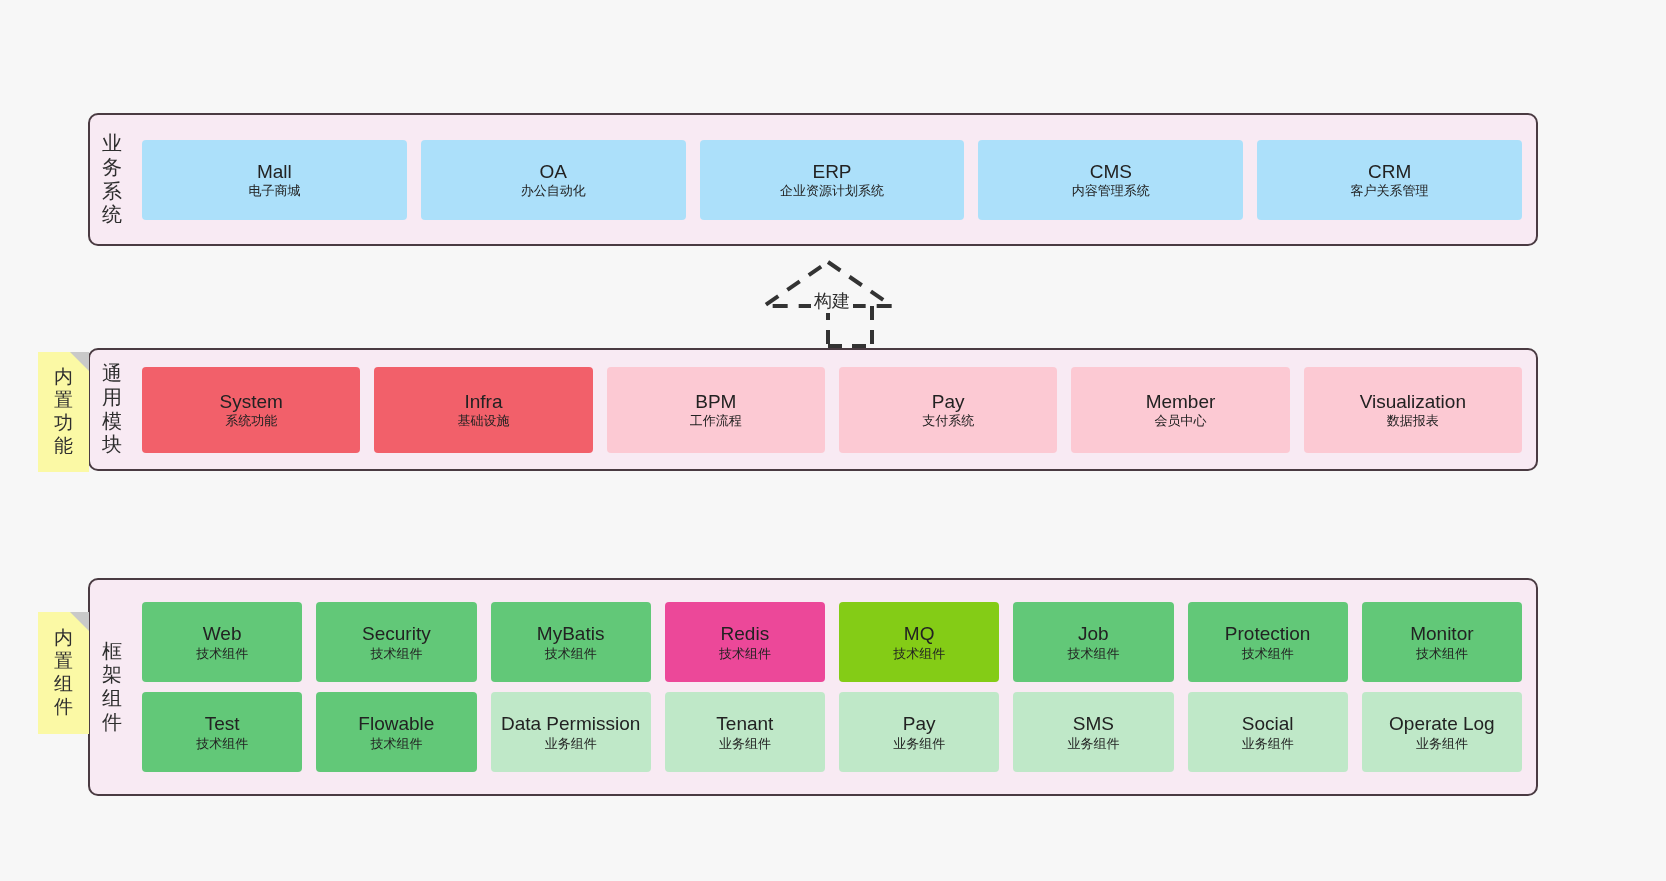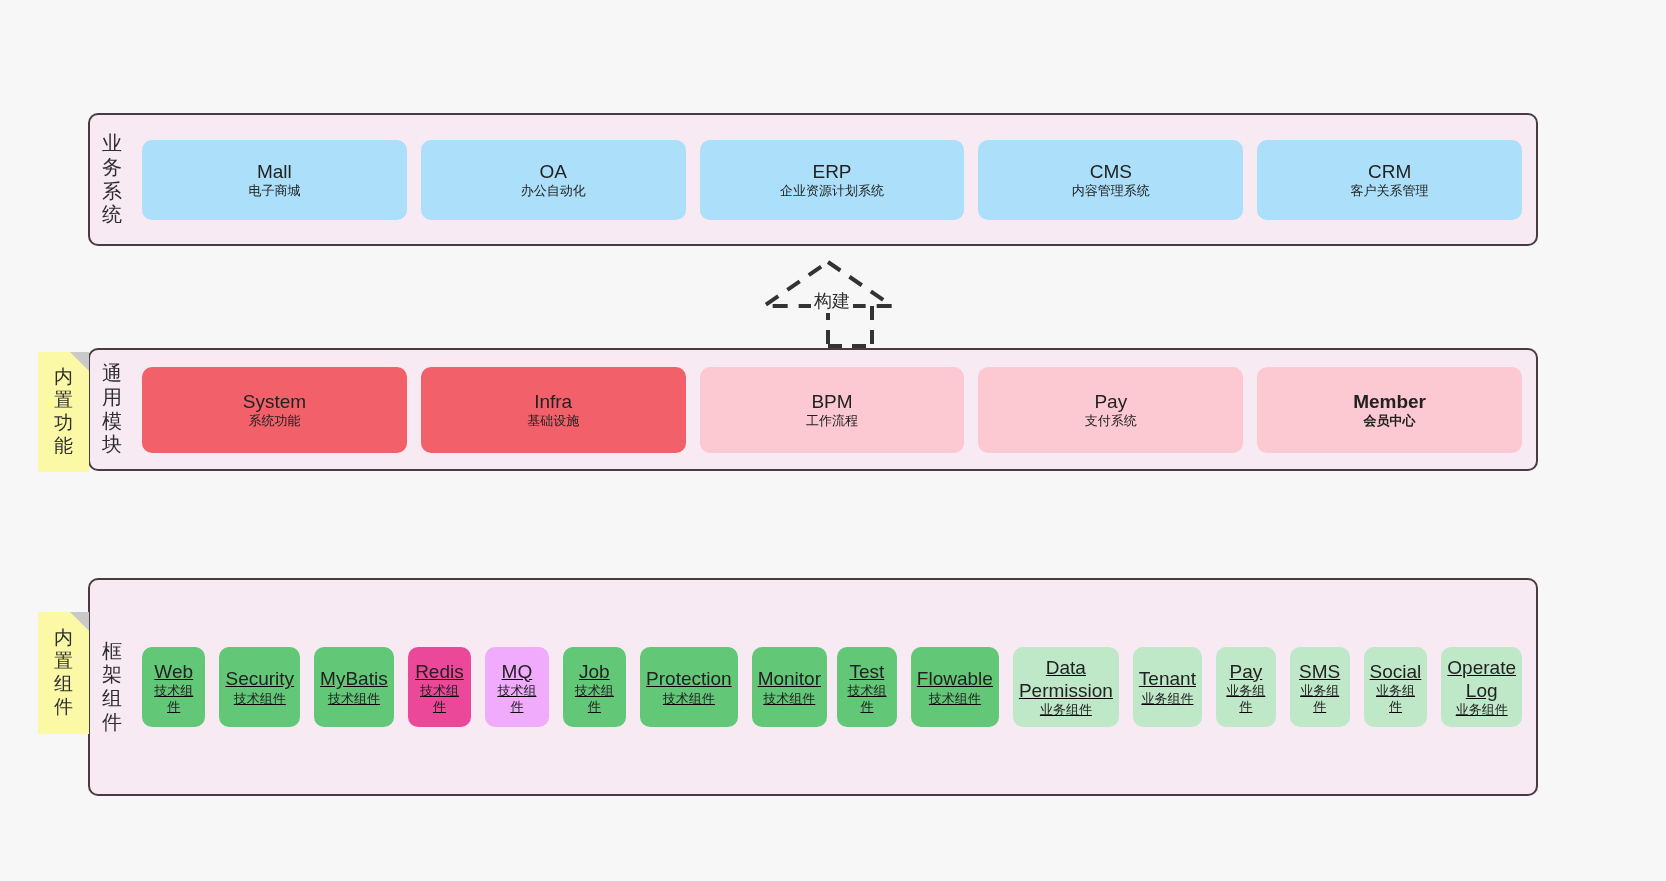--- a/index.html
+++ b/index.html
@@ -35,31 +35,30 @@
   }
   .layer-label span { display: block; }
   .layer-body {
     flex: 1 1 auto;
     display: flex;
     align-items: center;
     gap: 14px;
     padding: 0 14px 0 8px;
   }
   .layer-body.grid2 {
-    flex-direction: row;
+    flex-direction: column;
     justify-content: center;
     gap: 10px;
-    text-decoration: underline;
   }
   .grid-row { display: flex; gap: 14px; width: 100%; }
 
   
   .card {
     flex: 1 1 0;
-    border-radius: 10px;
+    border-radius: 4px;
     display: flex;
     flex-direction: column;
     align-items: center;
     justify-content: center;
     text-align: center;
     color: #222;
     line-height: 1.22;
     padding: 4px 6px;
     user-select: none;
   }
@@ -182,23 +181,27 @@
           <div class="t2">基础设施</div>
         </div>
         <div class="card h-mod c-pink" style="background: rgb(252, 201, 211);">
           <div class="t1">BPM</div>
           <div class="t2">工作流程</div>
         </div>
         <div class="card h-mod c-pink" style="background: rgb(252, 201, 211);">
           <div class="t1">Pay</div>
           <div class="t2">支付系统</div>
         </div>
-        <div class="card h-mod c-pink" style="background: rgb(252, 201, 211); font-weight: bold;">
+        <div class="card h-mod c-pink" style="background: rgb(252, 201, 211);">
           <div class="t1">Member</div>
           <div class="t2">会员中心</div>
+        </div>
+        <div class="card h-mod c-pink" style="background: rgb(252, 201, 211);">
+          <div class="t1">Visualization</div>
+          <div class="t2">数据报表</div>
         </div>
       </div>
   </div>
 
 
   <div class="note" style="left:38px; top:612px; width:51px; height:122px;">
     <div class="fold"></div>
     <span>内</span>
     <span>置</span>
     <span>组</span>
@@ -223,21 +226,21 @@
             <div class="t2">技术组件</div>
           </div>
           <div class="card h-comp c-green" style="background: rgb(98, 200, 120);">
             <div class="t1">MyBatis</div>
             <div class="t2">技术组件</div>
           </div>
           <div class="card h-comp c-green" style="background: #ec4899;">
             <div class="t1">Redis</div>
             <div class="t2">技术组件</div>
           </div>
-          <div class="card h-comp c-green" style="background: #f0abfc;">
+          <div class="card h-comp c-green" style="background: #84cc16;">
             <div class="t1">MQ</div>
             <div class="t2">技术组件</div>
           </div>
           <div class="card h-comp c-green" style="background: rgb(98, 200, 120);">
             <div class="t1">Job</div>
             <div class="t2">技术组件</div>
           </div>
           <div class="card h-comp c-green" style="background: rgb(98, 200, 120);">
             <div class="t1">Protection</div>
             <div class="t2">技术组件</div>

